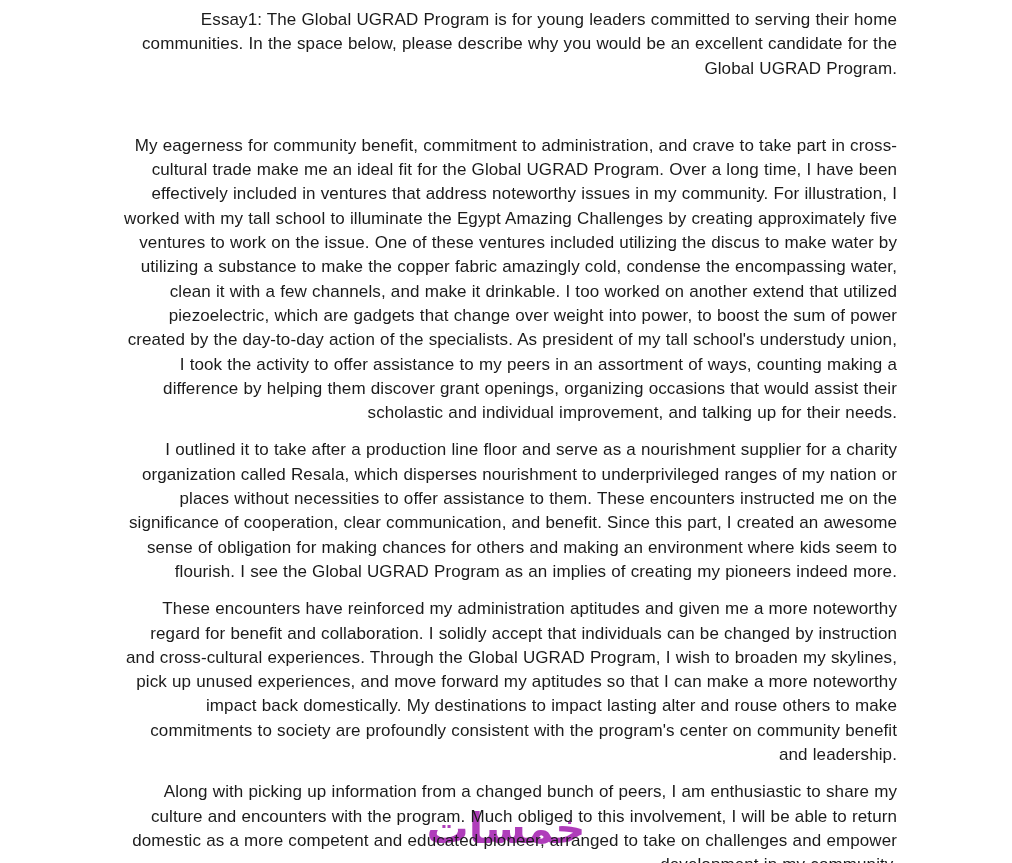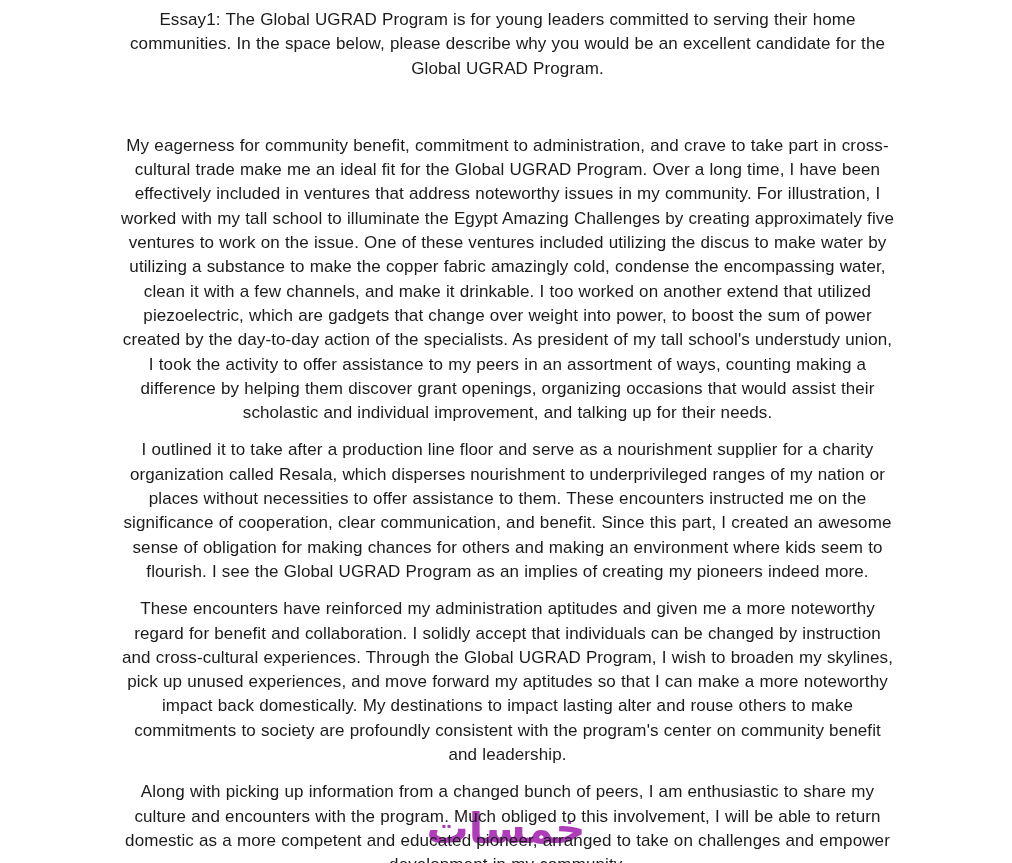--- a/index.html
+++ b/index.html
@@ -19,21 +19,21 @@
     left: 118px;
     top: 8px;
     width: 779px;
     z-index: 1;
   }
   .para {
     margin: 0 0 13px 0;
     font-size: 17px;
     line-height: 24.3px;
     color: #1b1b1b;
-    text-align: center;
+    text-align: right;
     letter-spacing: 0.1px;
     word-spacing: 0.3px;
   }
   .para.prompt {
     margin-bottom: 53px;
   }
   .watermark {
     position: absolute;
     left: 50%;
     top: 808px;

